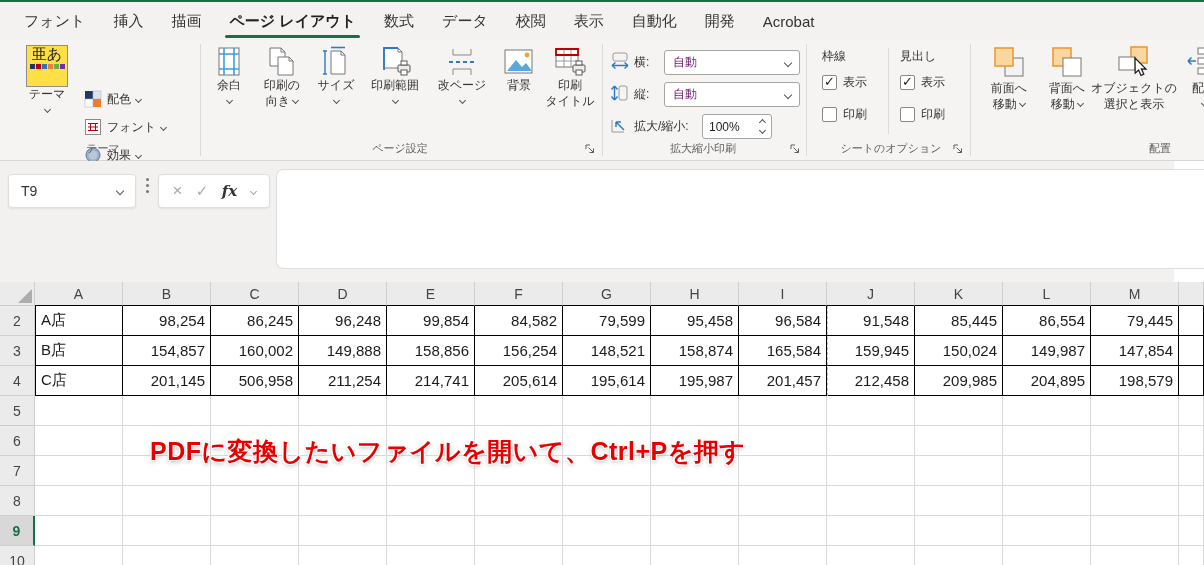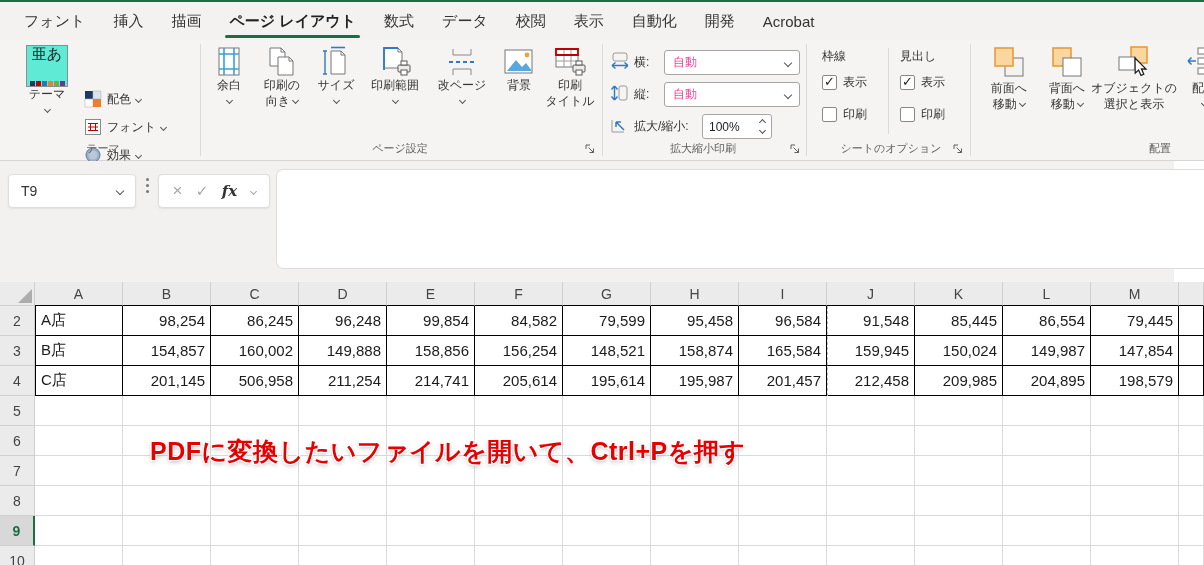--- a/index.html
+++ b/index.html
@@ -20,25 +20,25 @@
   .vsep { position:absolute; top:4px; height:112px; width:1px; background:#dcdad7; }
   .grouplabel { position:absolute; bottom:4px; font-size:11px; color:#5f5d5b; text-align:center; white-space:nowrap; }
   .launcher { position:absolute; bottom:5px; width:12px; height:12px; }
   .rbtn { position:absolute; display:flex; flex-direction:column; align-items:center; font-size:12px; color:#333; line-height:1.3; text-align:center; }
   .rbtn .ric { display:flex; align-items:center; justify-content:center; }
   .rlabel { white-space:nowrap; }
   .chev { display:inline-block; width:6px; height:6px; border-right:1.4px solid #555; border-bottom:1.4px solid #555; transform:rotate(45deg); vertical-align:2px; }
   .chev.sm { width:5px; height:5px; }
   .chev.up { transform:rotate(-135deg); vertical-align:-2px; }
   .minibtn { position:absolute; display:flex; align-items:center; font-size:12px; color:#333; gap:5px; white-space:nowrap;margin-top:40px; }
-  .theme-frame { width:42px; height:42px; border:1px solid #8f8d8b; background:#5eead4; display:flex; flex-direction:column; align-items:center; justify-content:space-between; }
+  .theme-frame { width:42px; height:42px; border:1px solid #8f8d8b; background:#fde047; display:flex; flex-direction:column; align-items:center; justify-content:flex-start; }
   .theme-frame .glyph { font-size:15px; color:#222; line-height:1; }
   .theme-frame .swatches { display:flex; gap:1px; margin-top:3px; }
   .theme-frame .swatches i { width:5px; height:5px; display:block; }
-  .combo { position:absolute; height:25px; background:#fff; border:1px solid #a8a6a4; border-radius:3px; font-size:12px; color:#ec4899;
+  .combo { position:absolute; height:25px; background:#fff; border:1px solid #a8a6a4; border-radius:3px; font-size:12px; color:#701a75;
            display:flex; align-items:center; padding:0 8px; }
   .combo .chev { margin-left:auto; }
   .spin { position:absolute; height:25px; background:#fff; border:1px solid #a8a6a4; border-radius:3px; font-size:12px; color:#222;
           display:flex; align-items:center; padding:0 6px; }
   .spin .arrows { margin-left:auto; display:flex; flex-direction:column; gap:3px; }
   .fieldlbl { position:absolute; font-size:12px; color:#333; }
   .cbrow { position:absolute; display:flex; align-items:center; gap:6px; font-size:12px; color:#333; }
   .cb { width:15px; height:15px; border:1px solid #8a8886; border-radius:2px; background:#fff; position:relative; }
   .cb.checked::after { content:"✓"; position:absolute; left:1px; top:-2px; font-size:13px; color:#222; }
 

